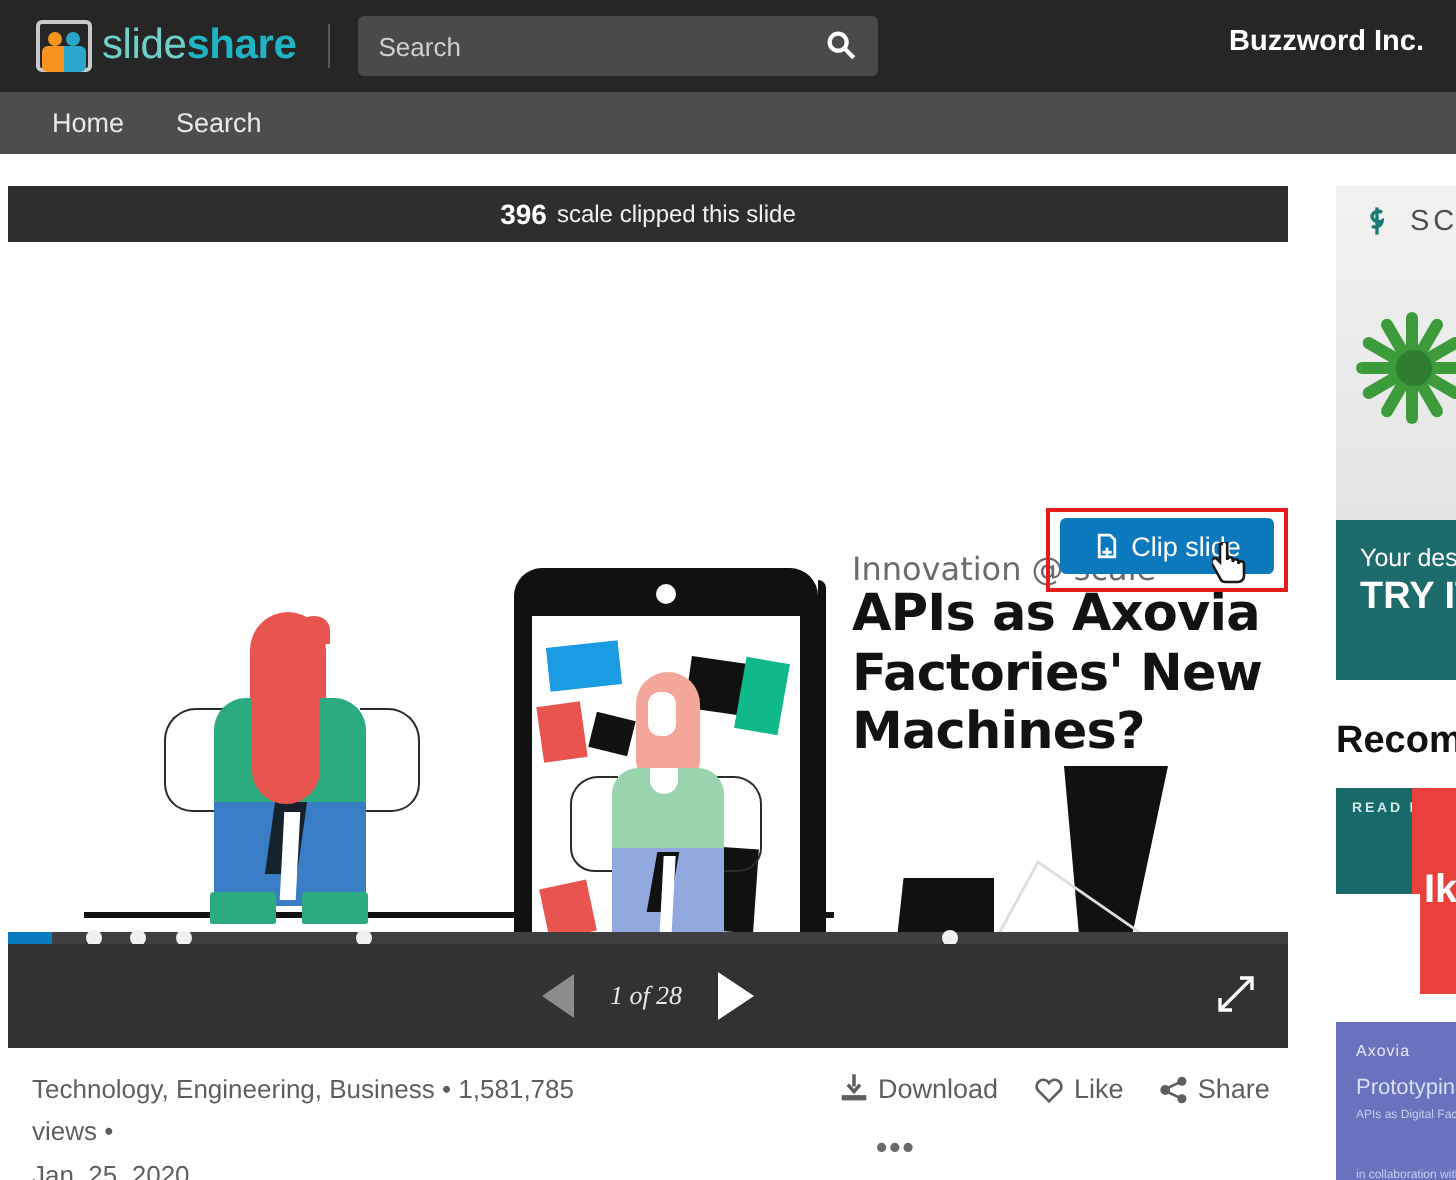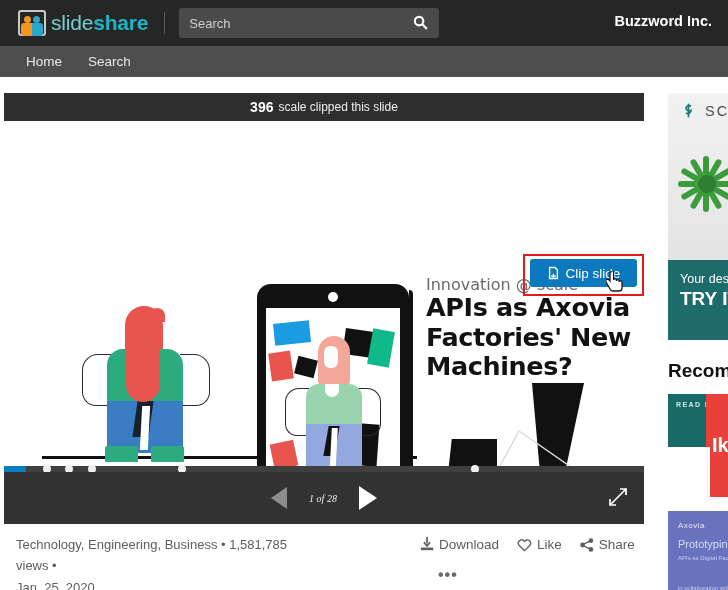--- a/index.html
+++ b/index.html
@@ -246,21 +246,21 @@
   }
   .nav-prev {
     border-top: 11px solid transparent; border-bottom: 11px solid transparent;
     border-right: 16px solid #8d8d8d; margin-right: 14px;
   }
   .nav-next {
     border-top: 12px solid transparent; border-bottom: 12px solid transparent;
     border-left: 18px solid #ffffff; margin-left: 14px;
   }
   .nav-count {
-    color: #e9e9e9; font-size: 10px; font-style: italic;
+    color: #e9e9e9; font-size: 13px; font-style: italic;
     font-family: "Liberation Serif", serif; min-width: 44px; text-align: center;
   }
   .fullscreen-btn {
     position: absolute; right: 16px; top: 15px; width: 20px; height: 20px;
     cursor: pointer;
   }
 
   
   .meta-row {
     position: absolute; left: 16px; top: 534px; width: 640px;

